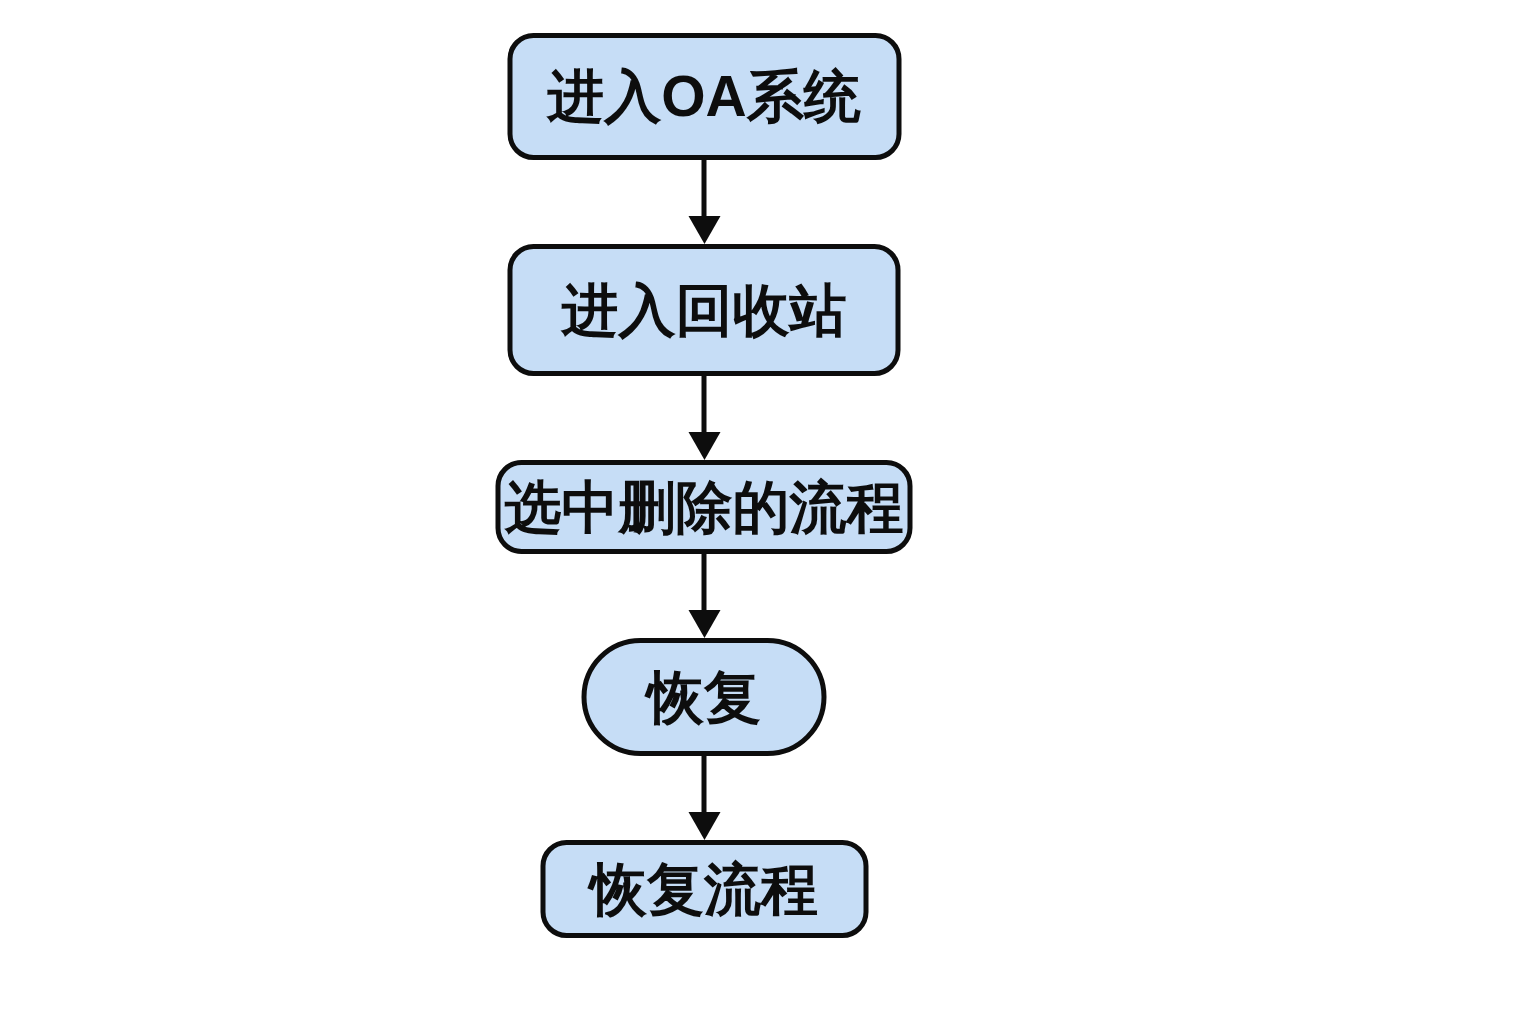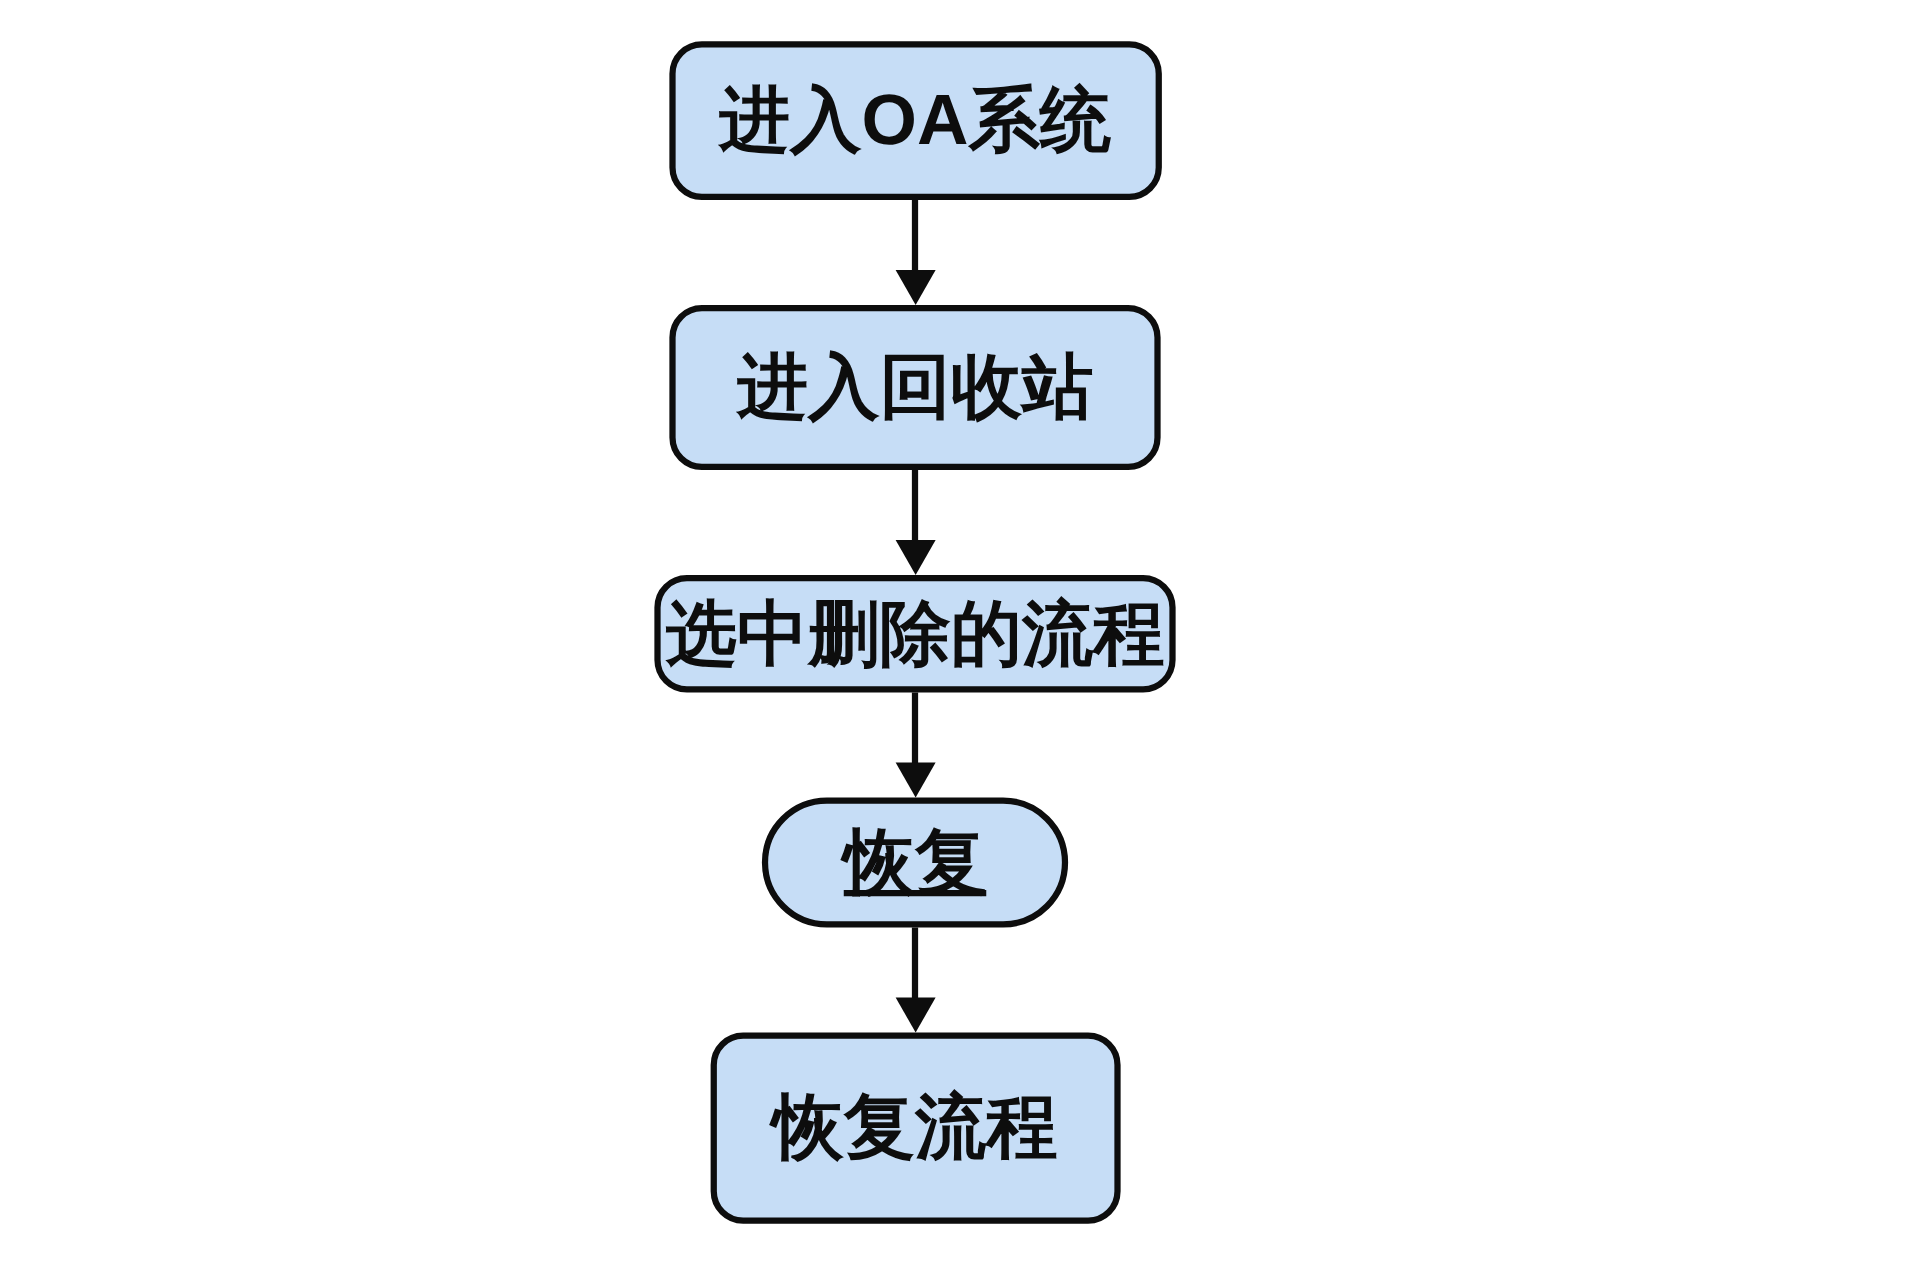--- a/index.html
+++ b/index.html
@@ -17,21 +17,21 @@
     overflow: hidden;
   }
   .canvas {
     position: relative;
     width: 1536px;
     height: 1024px;
     background: var(--bg);
   }
   .flow {
     position: absolute;
-    left: 732px;
+    left: 704px;
     top: 33px;
     transform: translateX(-50%);
     display: flex;
     flex-direction: column;
     align-items: center;
   }
   .node {
     background: var(--node-fill);
     border: 5px solid var(--node-border);
     border-radius: 26px;
@@ -41,22 +41,22 @@
     color: #0d0d0d;
     font-size: 57px;
     font-weight: 700;
     line-height: 1;
     white-space: nowrap;
     flex: 0 0 auto;
   }
   .n1 { width: 394px; height: 127px; }
   .n2 { width: 393px; height: 132px; }
   .n3 { width: 417px; height: 94px; }
-  .n4 { width: 245px; height: 104px; border-radius: 59px; text-decoration: underline; }
-  .n5 { width: 328px; height: 153px; }
+  .n4 { width: 245px; height: 118px; border-radius: 59px; }
+  .n5 { width: 328px; height: 98px; }
   .arrow {
     height: 84px;
     display: flex;
     flex-direction: column;
     align-items: center;
     flex: 0 0 auto;
   }
   .arrow .shaft {
     width: 5px;
     flex: 1 1 auto;

